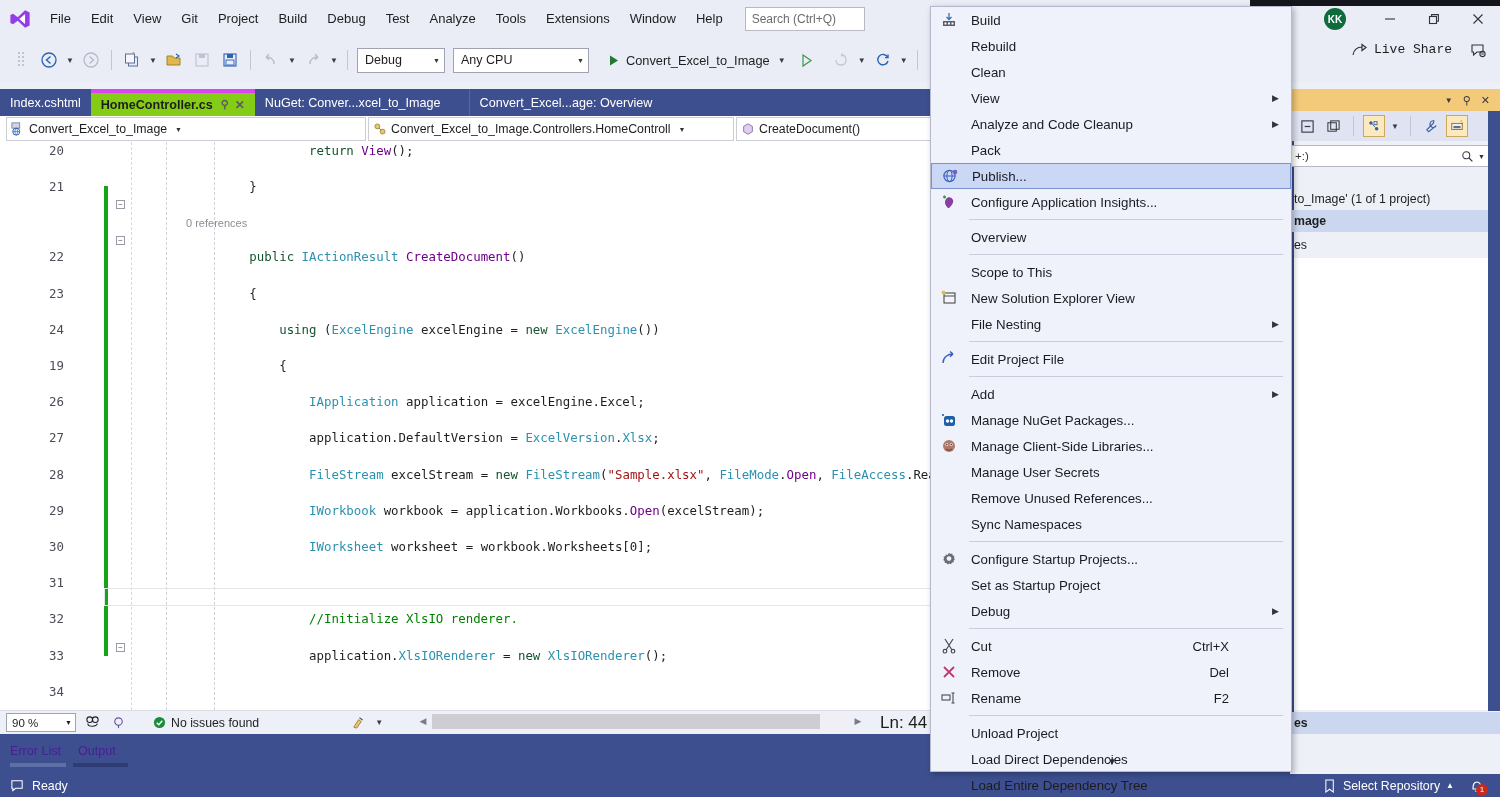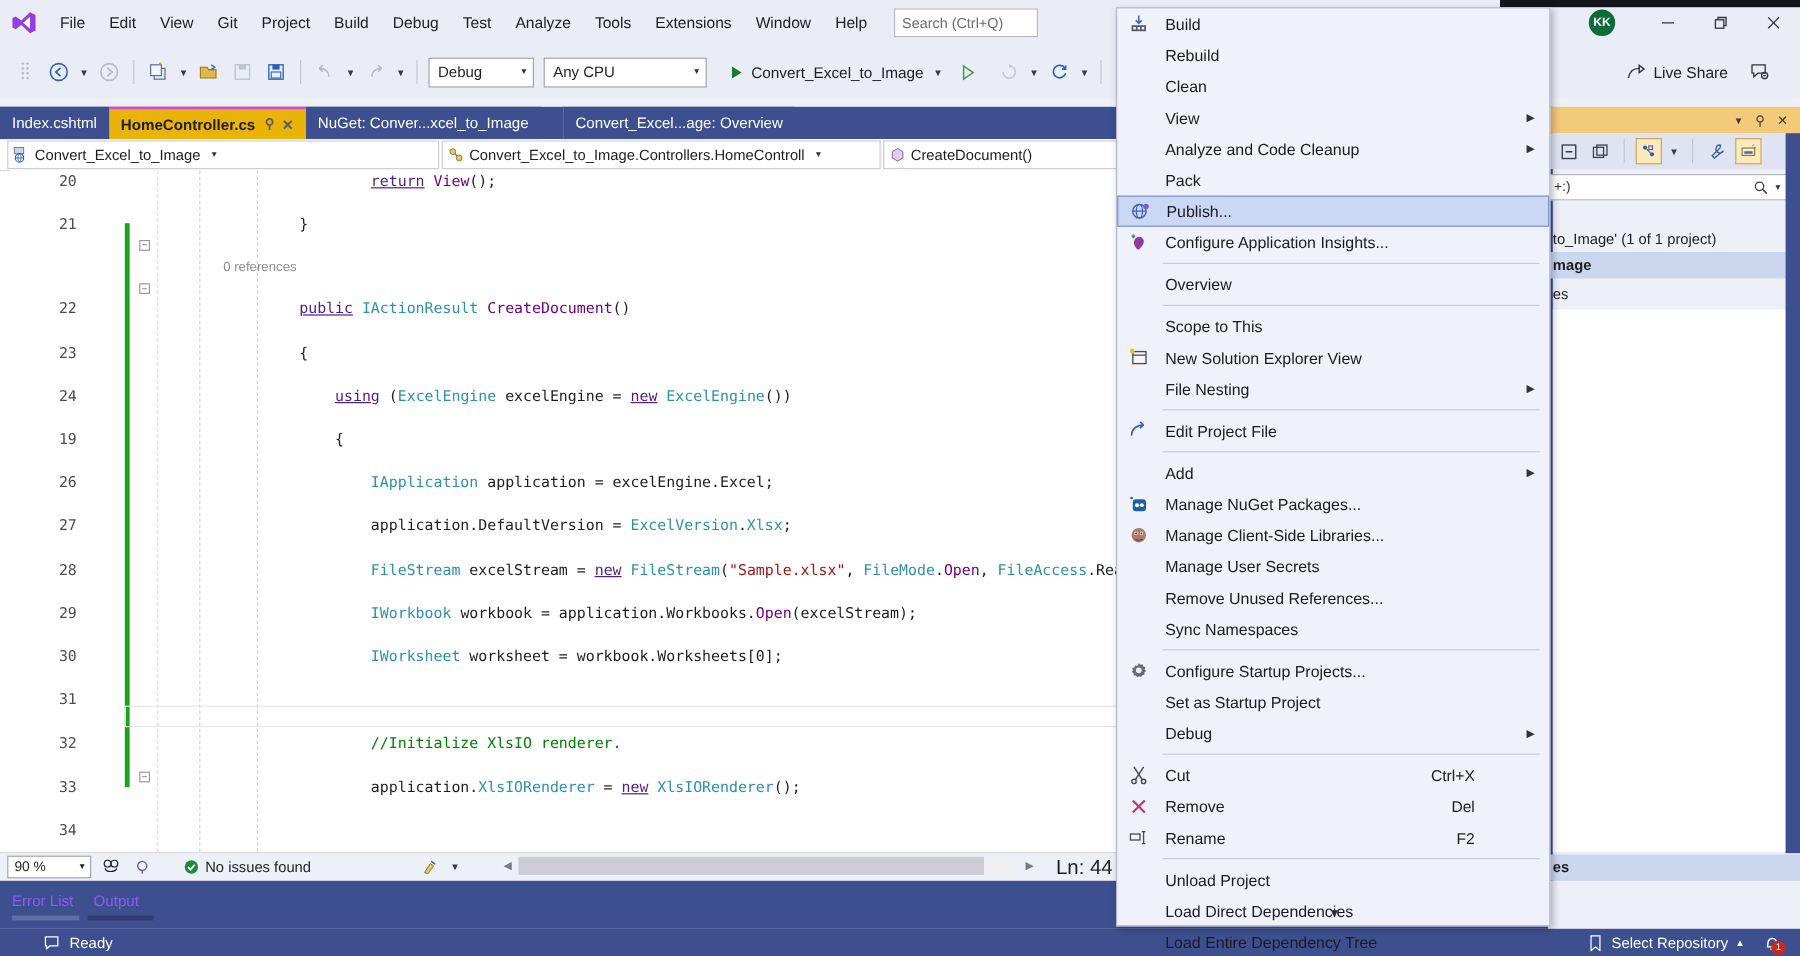--- a/index.html
+++ b/index.html
@@ -32,27 +32,27 @@
   .toolbar { position:absolute; left:0; top:38px; width:1500px; height:44px; background:#eaecf6;
              display:flex; align-items:center; padding-left:8px; gap:2px; }
   .tbtn { width:26px; height:26px; display:flex; align-items:center; justify-content:center; }
   .tsep { width:1px; height:20px; background:#c3c6d4; margin:0 5px; }
   .caret { font-size:8px; color:#3a3a45; width:12px; text-align:center; }
   .combo { height:25px; border:1px solid #a0a3b1; background:#fff; display:flex; align-items:center;
            padding:0 4px 0 7px; font-size:12.5px; position:relative; }
   .combo .cv { flex:1; }
   .combo .ca { font-size:7px; color:#333; padding-left:6px; }
   .startbtn { display:flex; align-items:center; gap:6px; height:26px; padding:0 4px; font-size:12.8px; }
-  .livesharewrap { position:absolute; right:0; top:38px; height:44px; display:flex; align-items:center; gap:6px; padding-right:20px; }
+  .livesharewrap { position:absolute; right:0; top:38px; height:44px; display:flex; align-items:flex-start; gap:6px; padding-right:8px;font-family:Liberation Mono, monospace; }
   .liveshare { display:flex; align-items:center; gap:6px; font-size:13px; padding:4px 8px; }
 
   
   .tabsrow { position:absolute; left:0; top:89px; width:1290px; height:27px; background:#3d4f8f; display:flex; align-items:flex-end; }
   .tab { height:27px; display:flex; align-items:center; padding:0 10px; font-size:12.6px; color:#ffffff; background:#3d4f8f; white-space:nowrap; }
-  .tab.active { background:#eab308; color:#1e1e1e; font-weight:bold; border-top:2px solid #d946ef; }
+  .tab.active { background:#84cc16; color:#1e1e1e; font-weight:bold; border-top:4px solid #d946ef; }
   .tab .pin { margin-left:8px; font-size:11px; color:#5b5b66; }
   .tab .x { margin-left:6px; font-size:12px; color:#5b5b66; }
   .tab.sep-left { border-left:1px solid #5567a3; }
 
   
   .navbar { position:absolute; left:0; top:116px; width:1290px; height:26px; background:#ffffff; display:flex; align-items:center; }
   .navitem { height:24px; border:1px solid #cdcdd6; background:#fff; display:flex; align-items:center;
              padding:0 4px 0 4px; font-size:12.3px; margin:0 0 0 0; }
   .navitem .lbl { padding:0 4px; white-space:nowrap; overflow:hidden; }
   .navitem .dd { font-size:7px; color:#333; padding-left:4px; padding-right:2px; }
@@ -65,44 +65,44 @@
   .ln { position:absolute; left:22px; width:42px; text-align:right; color:#4b4b55; font-family:"DejaVu Sans Mono",monospace; font-size:12.4px; }
   .code { position:absolute; left:130px; }
   .ref { position:absolute; left:186px; color:#8c8c96; font-family:"Liberation Sans",sans-serif; font-size:11px; }
   .chbar { position:absolute; left:104px; width:4px; background:#19a319; }
   .foldbox { position:absolute; left:116px; width:9px; height:9px; border:1px solid #9a9aa4; background:#fff;
              font-family:"Liberation Sans",sans-serif; font-size:8px; line-height:7px; text-align:center; color:#555; }
   .vguide { position:absolute; width:0; border-left:1px dashed #d2d2d8; }
   .caretline { position:absolute; left:104px; width:1186px; height:18px; border:1px solid #e6e6ea; }
 
   
-  .kw { color:#4c1d95;text-decoration:underline; }
+  .kw { color:#14532d; }
   .ty { color:#2b91af; }
   .st { color:#a31515; }
   .cm { color:#008000; }
   .mth { color:#6f008a; }
 
   
   .editstatus { position:absolute; left:0; top:710px; width:1290px; height:24px; background:#eef0f7;
                 display:flex; align-items:center; font-size:12px; border-top:1px solid #dcdce4; }
   .zoombox { width:70px; height:19px; border:1px solid #a0a3b1; background:#fff; display:flex; align-items:center;
              padding:0 3px 0 5px; font-size:11.5px; margin-left:6px; }
   .issuetext { display:flex; align-items:center; gap:5px; margin-left:22px; font-size:12.3px; }
   .hscroll { position:absolute; left:413px; top:714px; width:456px; height:15px; background:#f0f0f4; }
   .hthumb { position:absolute; left:0px; top:0px; width:388px; height:15px; background:#cdcdd3; }
   .sarrow { position:absolute; top:714px; width:16px; height:15px; color:#7a7a86; font-size:9px; text-align:center; line-height:15px; }
 
   
   .dock { position:absolute; left:0; top:734px; width:1290px; height:40px; background:#3d4f8f; }
-  .docktab { position:absolute; top:740px; height:22px; display:flex; align-items:center; color:#8b5cf6; font-size:12.6px; }
+  .docktab { position:absolute; top:740px; height:22px; display:flex; align-items:center; color:#4c1d95; font-size:12.6px; }
   .dockunderline { position:absolute; top:763px; height:4px; }
 
   
   .statusbar { position:absolute; left:0; top:774px; width:1500px; height:23px; background:#3d4f8f; color:#fff;
-               display:flex; align-items:center; font-size:12.4px;padding-left:26px; }
+               display:flex; align-items:center; font-size:12.4px; }
   .sb-left { display:flex; align-items:center; gap:7px; padding-left:10px; }
   .sb-right { position:absolute; right:0; top:0; height:23px; display:flex; align-items:center; gap:12px; padding-right:12px; }
   .bellwrap { position:relative; width:22px; height:22px; display:flex; align-items:center; justify-content:center; }
   .belldot { position:absolute; right:0px; bottom:1px; width:12px; height:12px; border-radius:50%; background:#c42b1c;
              color:#fff; font-size:8px; display:flex; align-items:center; justify-content:center; }
 
   
   .sepanel { position:absolute; left:1290px; top:89px; width:210px; height:645px; background:#eef0f7; }
   .se-title { position:absolute; left:1290px; top:89px; width:210px; height:22px; background:#f3c97a;
               display:flex; align-items:center; justify-content:flex-end; gap:10px; padding-right:10px; color:#3a3a40; font-size:11px; }

